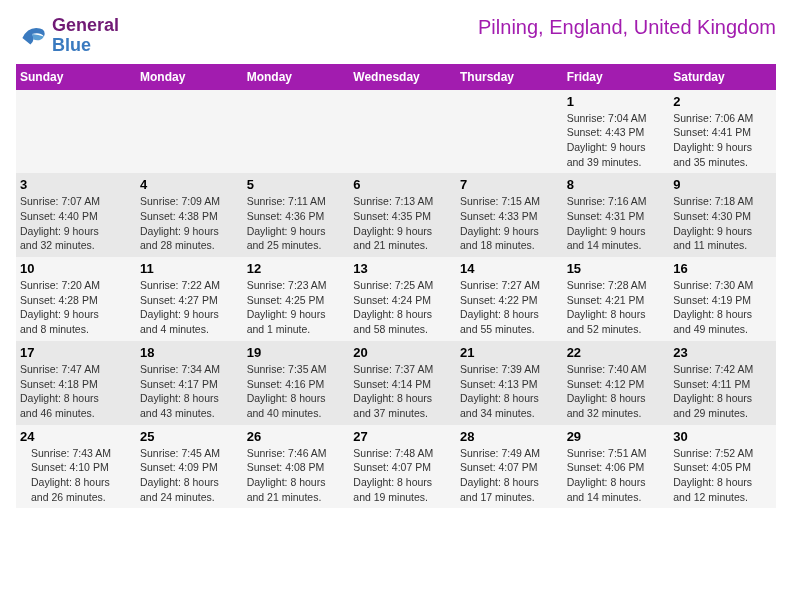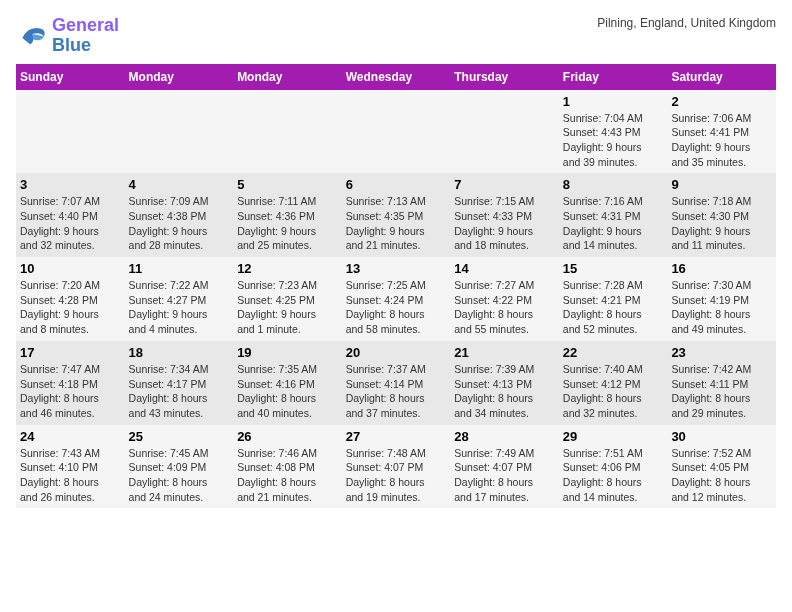--- a/index.html
+++ b/index.html
@@ -21,38 +21,38 @@
       align-items: center;
       gap: 4px;
     }
     .logo-text {
       font-size: 18px;
       font-weight: bold;
       color: #333;
       line-height: 1.1;
     }
     .logo-text span {
-      color: #8b5cf6;
+      color: #701a75;
     }
     .logo-bird {
       width: 32px;
       height: 28px;
     }
     .title-block {
       text-align: right;
     }
     .title-block h1 {
       font-size: 36px;
       font-weight: bold;
       color: #222;
     }
     .title-block h2 {
-      font-size: 12px;
+      font-size: 20px;
       font-weight: normal;
-      color: #404040;
+      color: #a21caf;
     }
     table {
       width: 100%;
       border-collapse: collapse;
       font-size: 11px;
     }
     thead tr th {
       background-color: #a21caf;
       color: white;
       padding: 6px 4px;
@@ -293,21 +293,21 @@
           <div class="day-num">23</div>
           <div class="day-info" style="white-space: pre-line;">Sunrise: 7:42 AM
 Sunset: 4:11 PM
 Daylight: 8 hours
 and 29 minutes.</div>
         </td>
       </tr>
       <tr>
         <td>
           <div class="day-num">24</div>
-          <div class="day-info" style="white-space: pre-line;">Sunrise: 7:43 AM
+          <div class="day-info" style="white-space: pre-line; margin-left: 11px;">Sunrise: 7:43 AM
 Sunset: 4:10 PM
 Daylight: 8 hours
 and 26 minutes.</div>
         </td>
         <td>
           <div class="day-num">25</div>
           <div class="day-info" style="white-space: pre-line;">Sunrise: 7:45 AM
 Sunset: 4:09 PM
 Daylight: 8 hours
 and 24 minutes.</div>

